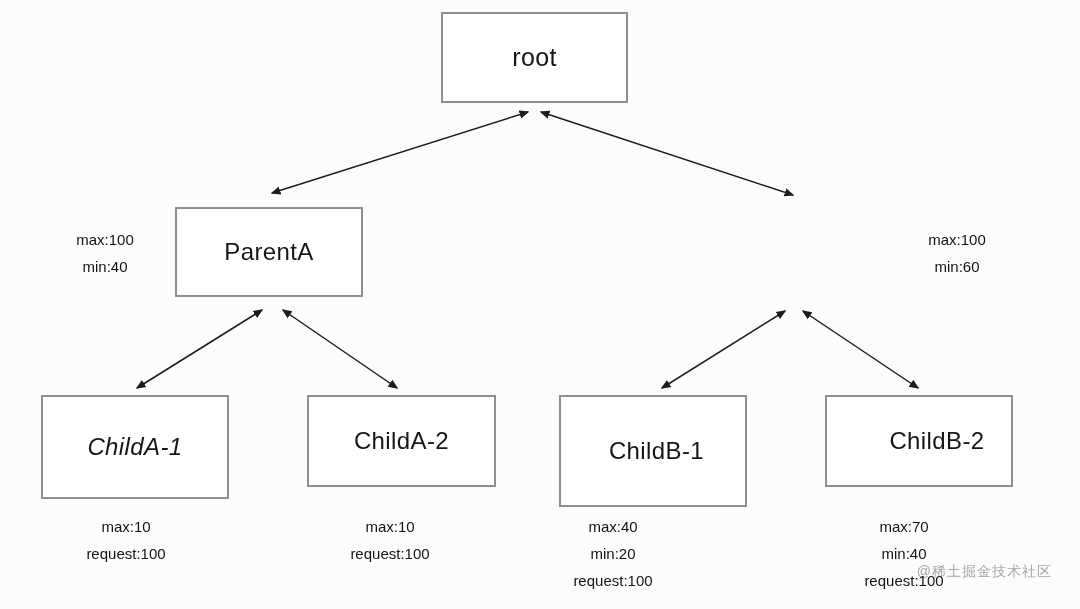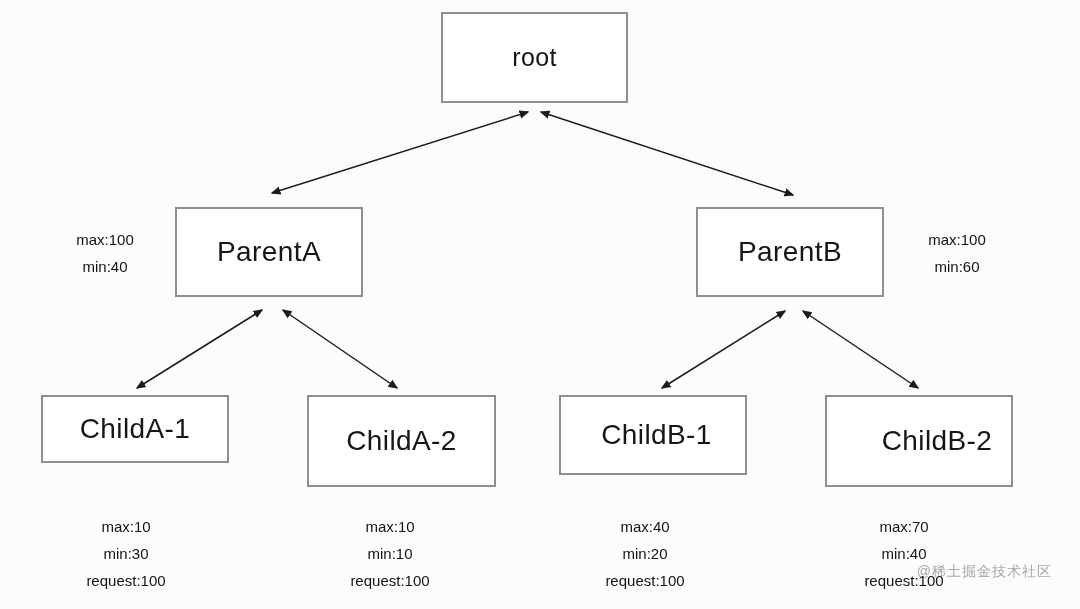--- a/index.html
+++ b/index.html
@@ -27,21 +27,21 @@
     position: absolute;
     box-sizing: border-box;
     border: 2px solid #8f8f8f;
     background: #ffffff;
     display: flex;
     align-items: center;
     justify-content: center;
     z-index: 2;
   }
   .node span {
-    font-size: 28px;
+    font-size: 24px;
     letter-spacing: 0.4px;
     color: #161616;
   }
   .node-root span {
     font-size: 25px;
   }
   .annot {
     position: absolute;
     text-align: center;
     font-size: 15px;
@@ -80,63 +80,58 @@
   </svg>
 
   <div class="node node-root" style="left:441px; top:12px; width:187px; height:91px;">
     <span>root</span>
   </div>
 
   <div class="node" style="left:175px; top:207px; width:188px; height:90px;">
     <span>ParentA</span>
   </div>
 
-  <div class="node" style="left:696px; top:207px; width:188px; height:90px;">
-    <span>ParentB</span>
-  </div>
 
-  <div class="node" style="left:41px; top:395px; width:188px; height:68px;">
+  <div class="node" style="left:41px; top:395px; width:188px; height:104px;font-style:italic;">
     <span>ChildA-1</span>
   </div>
 
   <div class="node" style="left:307px; top:395px; width:189px; height:92px;">
     <span>ChildA-2</span>
   </div>
 
-  <div class="node" style="left:559px; top:395px; width:188px; height:80px;padding-left:7px;">
+  <div class="node" style="left:559px; top:395px; width:188px; height:112px;padding-left:7px;">
     <span>ChildB-1</span>
   </div>
 
   <div class="node" style="left:825px; top:395px; width:188px; height:92px;padding-left:36px;">
     <span>ChildB-2</span>
   </div>
 
   <div class="annot" style="left:25px; top:226px; width:160px;">
     <div>max:100</div>
     <div>min:40</div>
   </div>
 
   <div class="annot" style="left:877px; top:226px; width:160px;">
     <div>max:100</div>
     <div>min:60</div>
   </div>
 
   <div class="annot" style="left:41px; top:513px; width:170px;">
     <div>max:10</div>
-    <div>min:30</div>
     <div>request:100</div>
   </div>
 
   <div class="annot" style="left:305px; top:513px; width:170px;">
     <div>max:10</div>
-    <div>min:10</div>
     <div>request:100</div>
   </div>
 
-  <div class="annot" style="left:560px; top:513px; width:170px;">
+  <div class="annot" style="left:528px; top:513px; width:170px;">
     <div>max:40</div>
     <div>min:20</div>
     <div>request:100</div>
   </div>
 
   <div class="annot" style="left:819px; top:513px; width:170px;">
     <div>max:70</div>
     <div>min:40</div>
     <div>request:100</div>
   </div>

